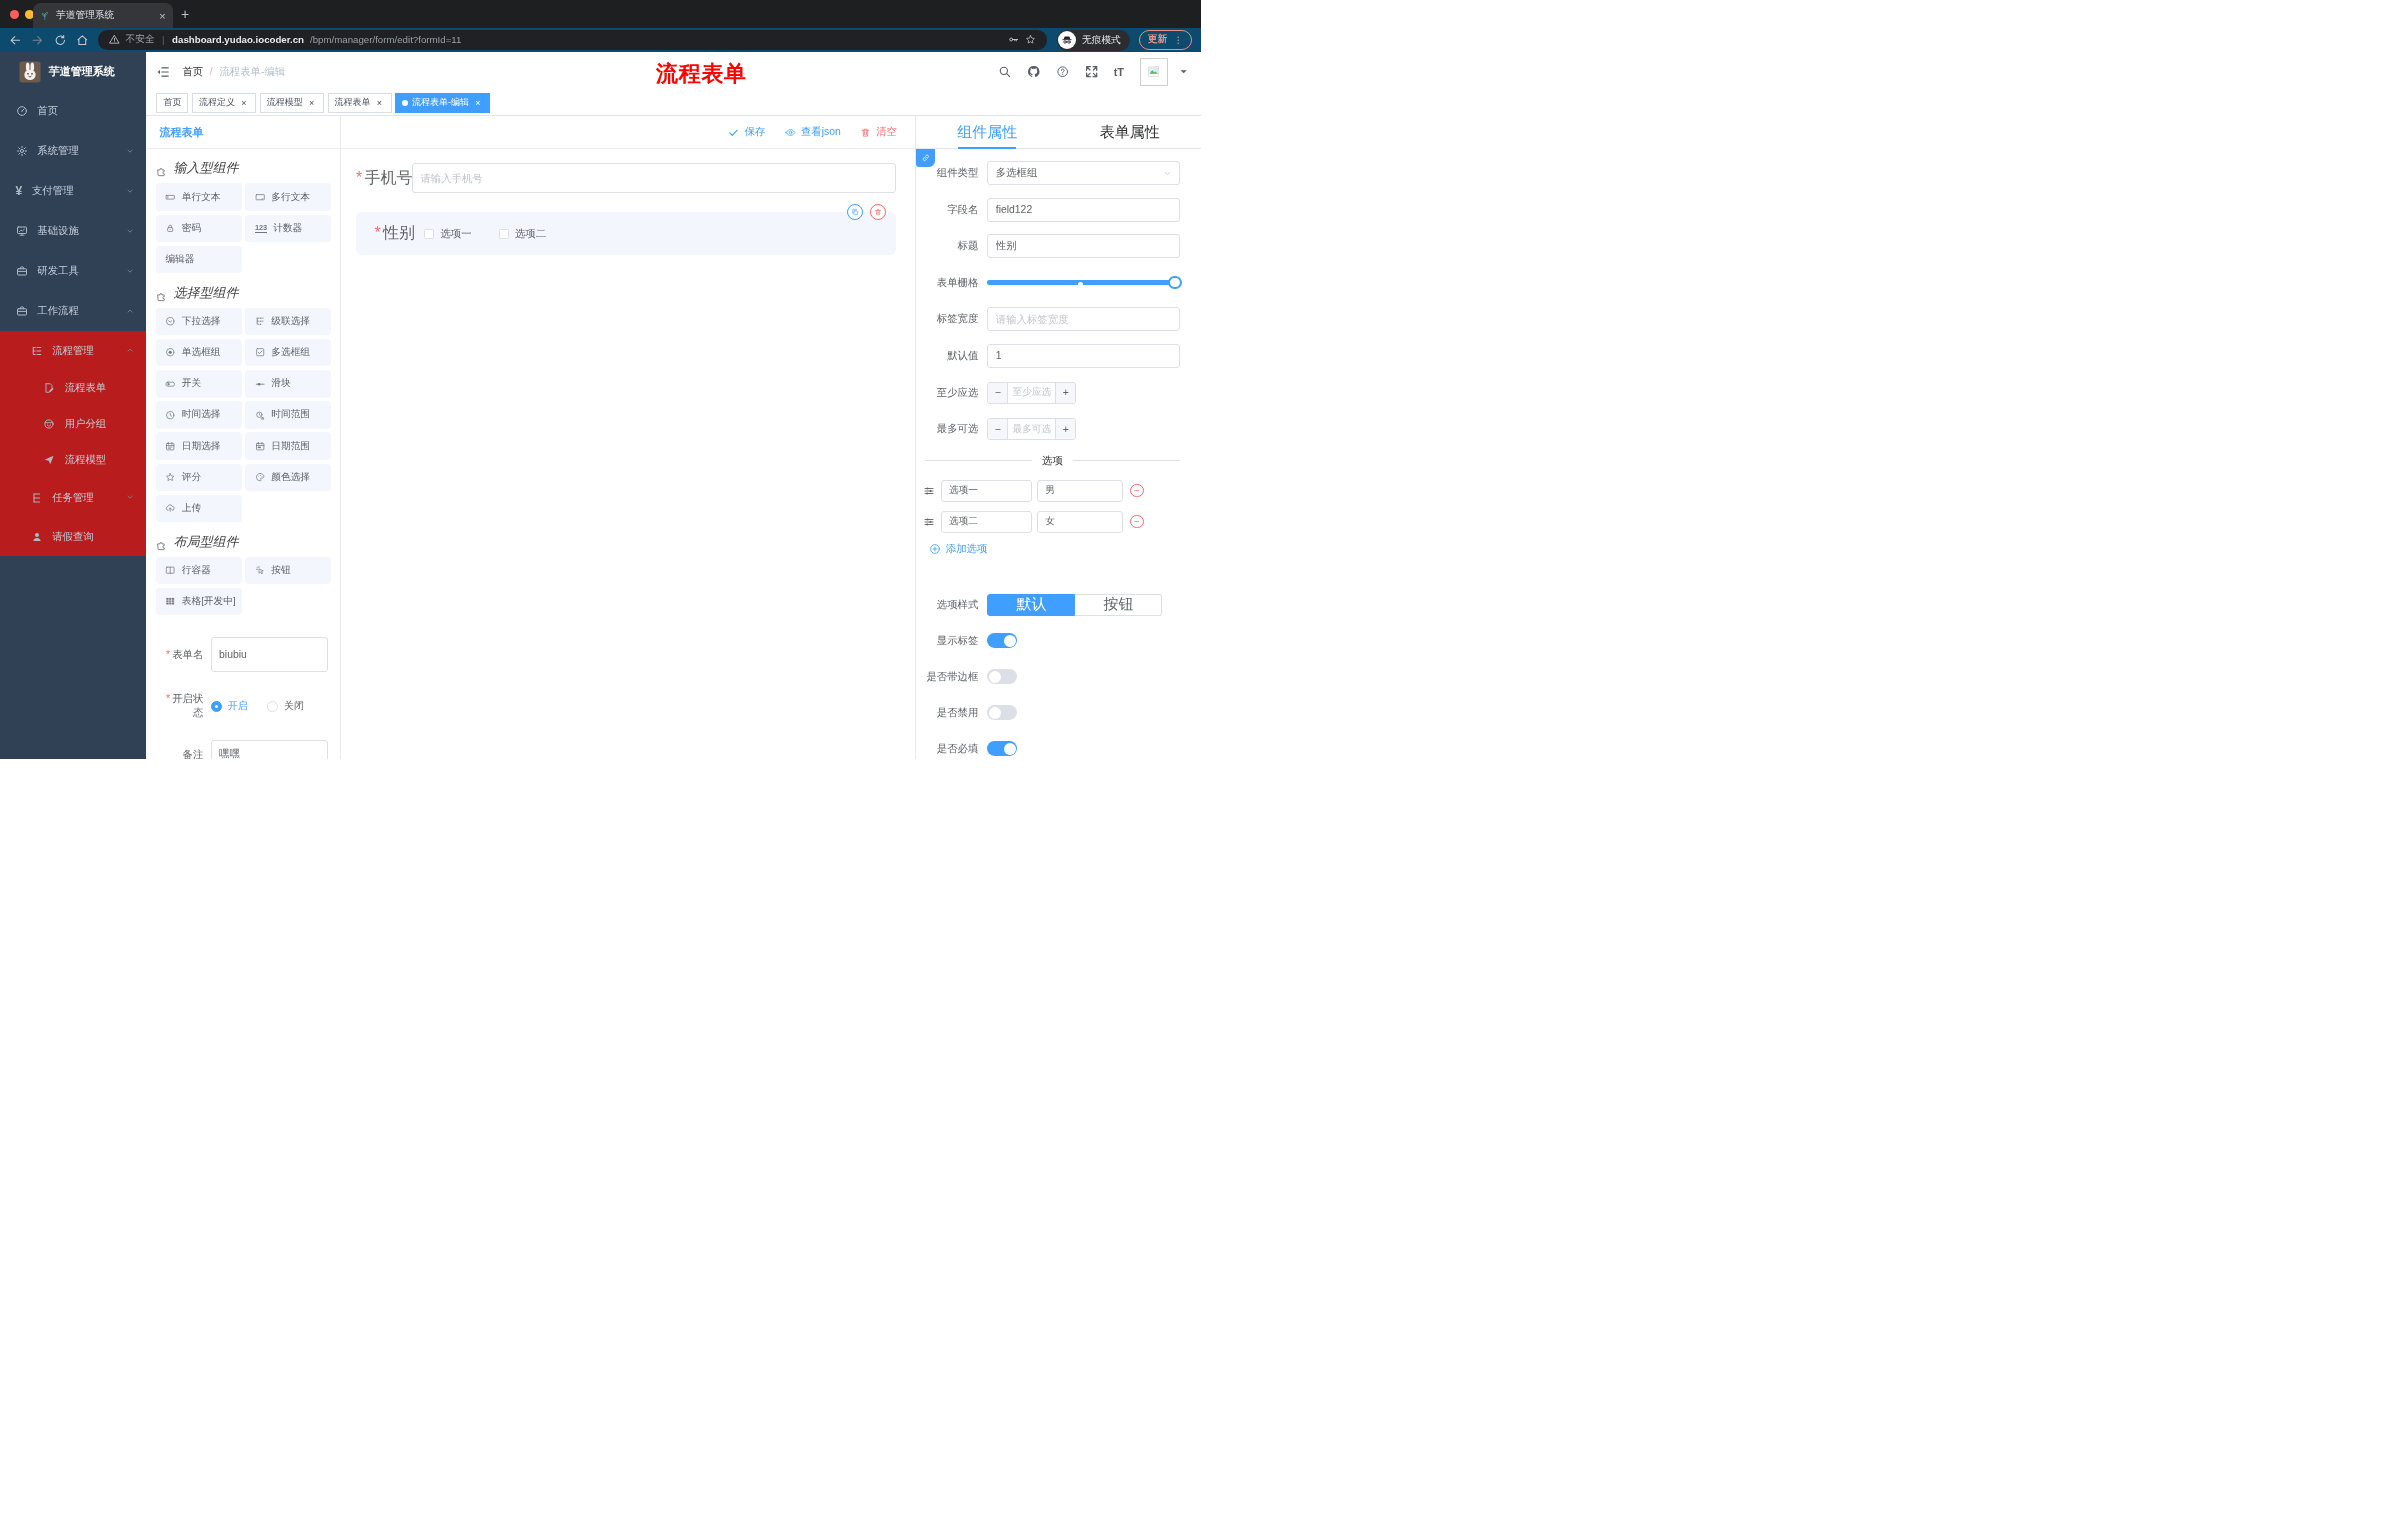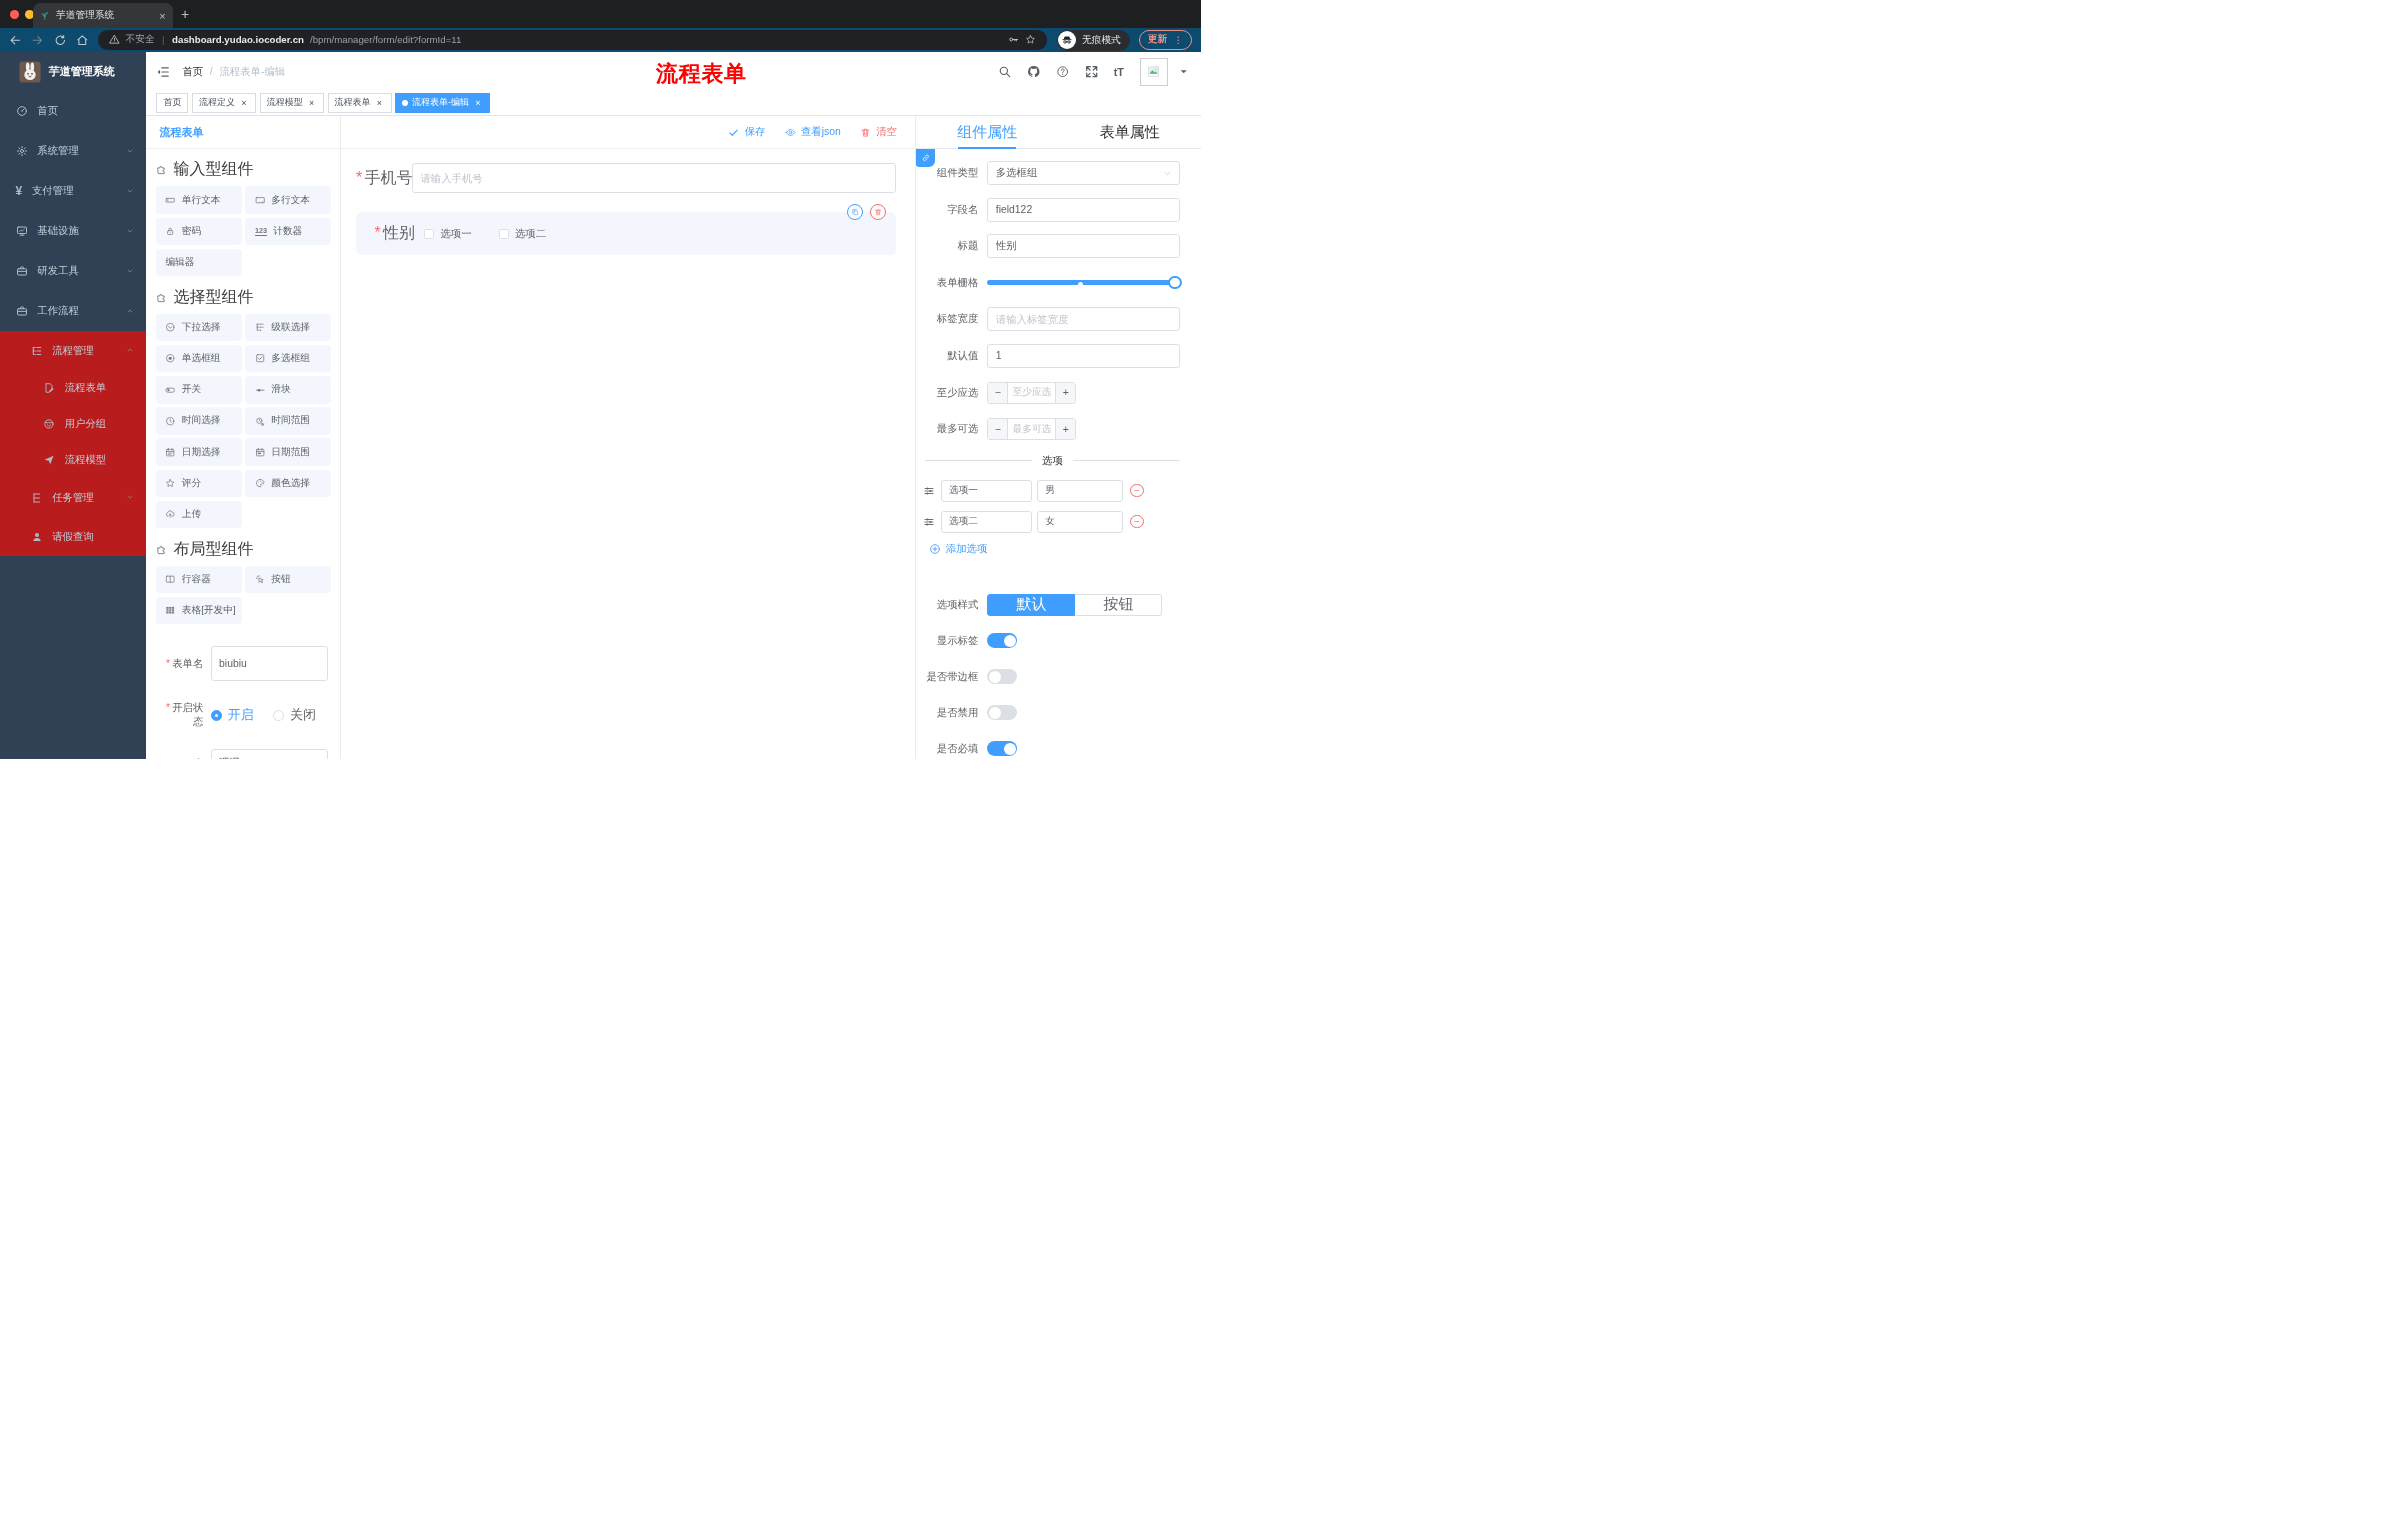--- a/index.html
+++ b/index.html
@@ -60,35 +60,35 @@
   .tags{height:25px;background:#fff;border-bottom:0.7px solid #e4e4e4;display:flex;align-items:center;gap:3.7px;padding-left:10.4px;}
   .tag{height:19.3px;border:0.7px solid #d8dce5;background:#fff;color:#495060;font-size:9px;display:flex;align-items:center;gap:3.7px;padding:0 6px;cursor:pointer;white-space:nowrap;}
   .tag .x{font-size:9px;width:10.4px;height:10.4px;border-radius:50%;display:flex;align-items:center;justify-content:center;}
   .tag.active{background:#409eff;border-color:#409eff;color:#fff;}
   .tag .dot{width:6px;height:6px;border-radius:50%;background:#fff;}
   
   .designer{flex:1;display:flex;min-height:0;background:#fff;}
   .palette{width:195px;border-right:0.7px solid #eceaea;display:flex;flex-direction:column;flex-shrink:0;}
   .p-title{height:33px;display:flex;align-items:center;padding-left:13.4px;color:#409eff;font-size:11px;font-weight:700;border-bottom:0.7px solid #f0eded;flex-shrink:0;}
   .p-scroll{flex:1;overflow:hidden;padding:0 9px 0 9.7px;}
-  .sec-h{display:flex;align-items:center;gap:6px;margin:10.4px 0 6px 0.7px;font-size:16px;color:#3d3d3d;}
+  .sec-h{display:flex;align-items:flex-end;gap:6px;margin:10.4px 0 6px 0.7px;font-size:13px;color:#3d3d3d;font-style:italic;}
   .sec-h .ic{font-size:11px;color:#5f6368;}
   .grid{display:grid;grid-template-columns:1fr 1fr;gap:3.7px;}
   .card{height:27.5px;background:#f4f6fd;border-radius:3.7px;display:flex;align-items:center;gap:6px;padding-left:9.7px;font-size:9.7px;color:#5a5e66;cursor:move;}
   .card .ic{font-size:10.4px;color:#73767a;}
   .num123{font-size:7.4px;font-weight:700;color:#73767a;border-bottom:1.5px solid #73767a;line-height:1.1;}
   .p-form{margin-top:22px;padding-right:3px;}
   .f-row{display:flex;align-items:center;margin-bottom:20px;}
   .f-row.top{align-items:flex-start;}
   .f-label{width:55px;text-align:right;padding-right:7.4px;font-size:10.4px;color:#606266;flex-shrink:0;}
   .req::before{content:"*";color:#f56c6c;margin-right:2.2px;}
   .el-input{height:35px;width:100%;border:0.7px solid #dcdfe6;border-radius:3px;padding:0 7.4px;font-size:10.4px;color:#606266;outline:none;background:#fff;}
   .el-input::placeholder{color:#c0c4cc;}
   .f-ctrl{flex:1;min-width:0;}
-  .radio{display:inline-flex;align-items:center;gap:6px;font-size:13px;cursor:pointer;}
+  .radio{display:inline-flex;align-items:center;gap:6px;font-size:10px;cursor:pointer;}
   .radio .rdot{width:11px;height:11px;border-radius:50%;}
   .radio.sel .rdot{background:#409eff;border:0.7px solid #409eff;position:relative;}
   .radio.sel .rdot::after{content:"";position:absolute;left:3.3px;top:3.3px;width:3px;height:3px;border-radius:50%;background:#fff;}
   .radio.sel .rlbl{color:#409eff;}
   .radio.unsel .rdot{border:0.7px solid #dcdfe6;background:#fff;}
   .radio.unsel .rlbl{color:#606266;}
   .el-textarea{width:100%;height:49px;border:0.7px solid #dcdfe6;border-radius:3px;padding:5.2px 7.4px;font-size:10.4px;color:#606266;outline:none;resize:none;position:relative;}
   .ta-wrap{position:relative;flex:1;}
   .ta-wrap::after{content:"";position:absolute;right:3px;bottom:3px;width:6.7px;height:6.7px;background:repeating-linear-gradient(-45deg,#c0c4cc 0 0.7px,transparent 0.7px 2.6px);clip-path:polygon(100% 0,100% 100%,0 100%);}
   

